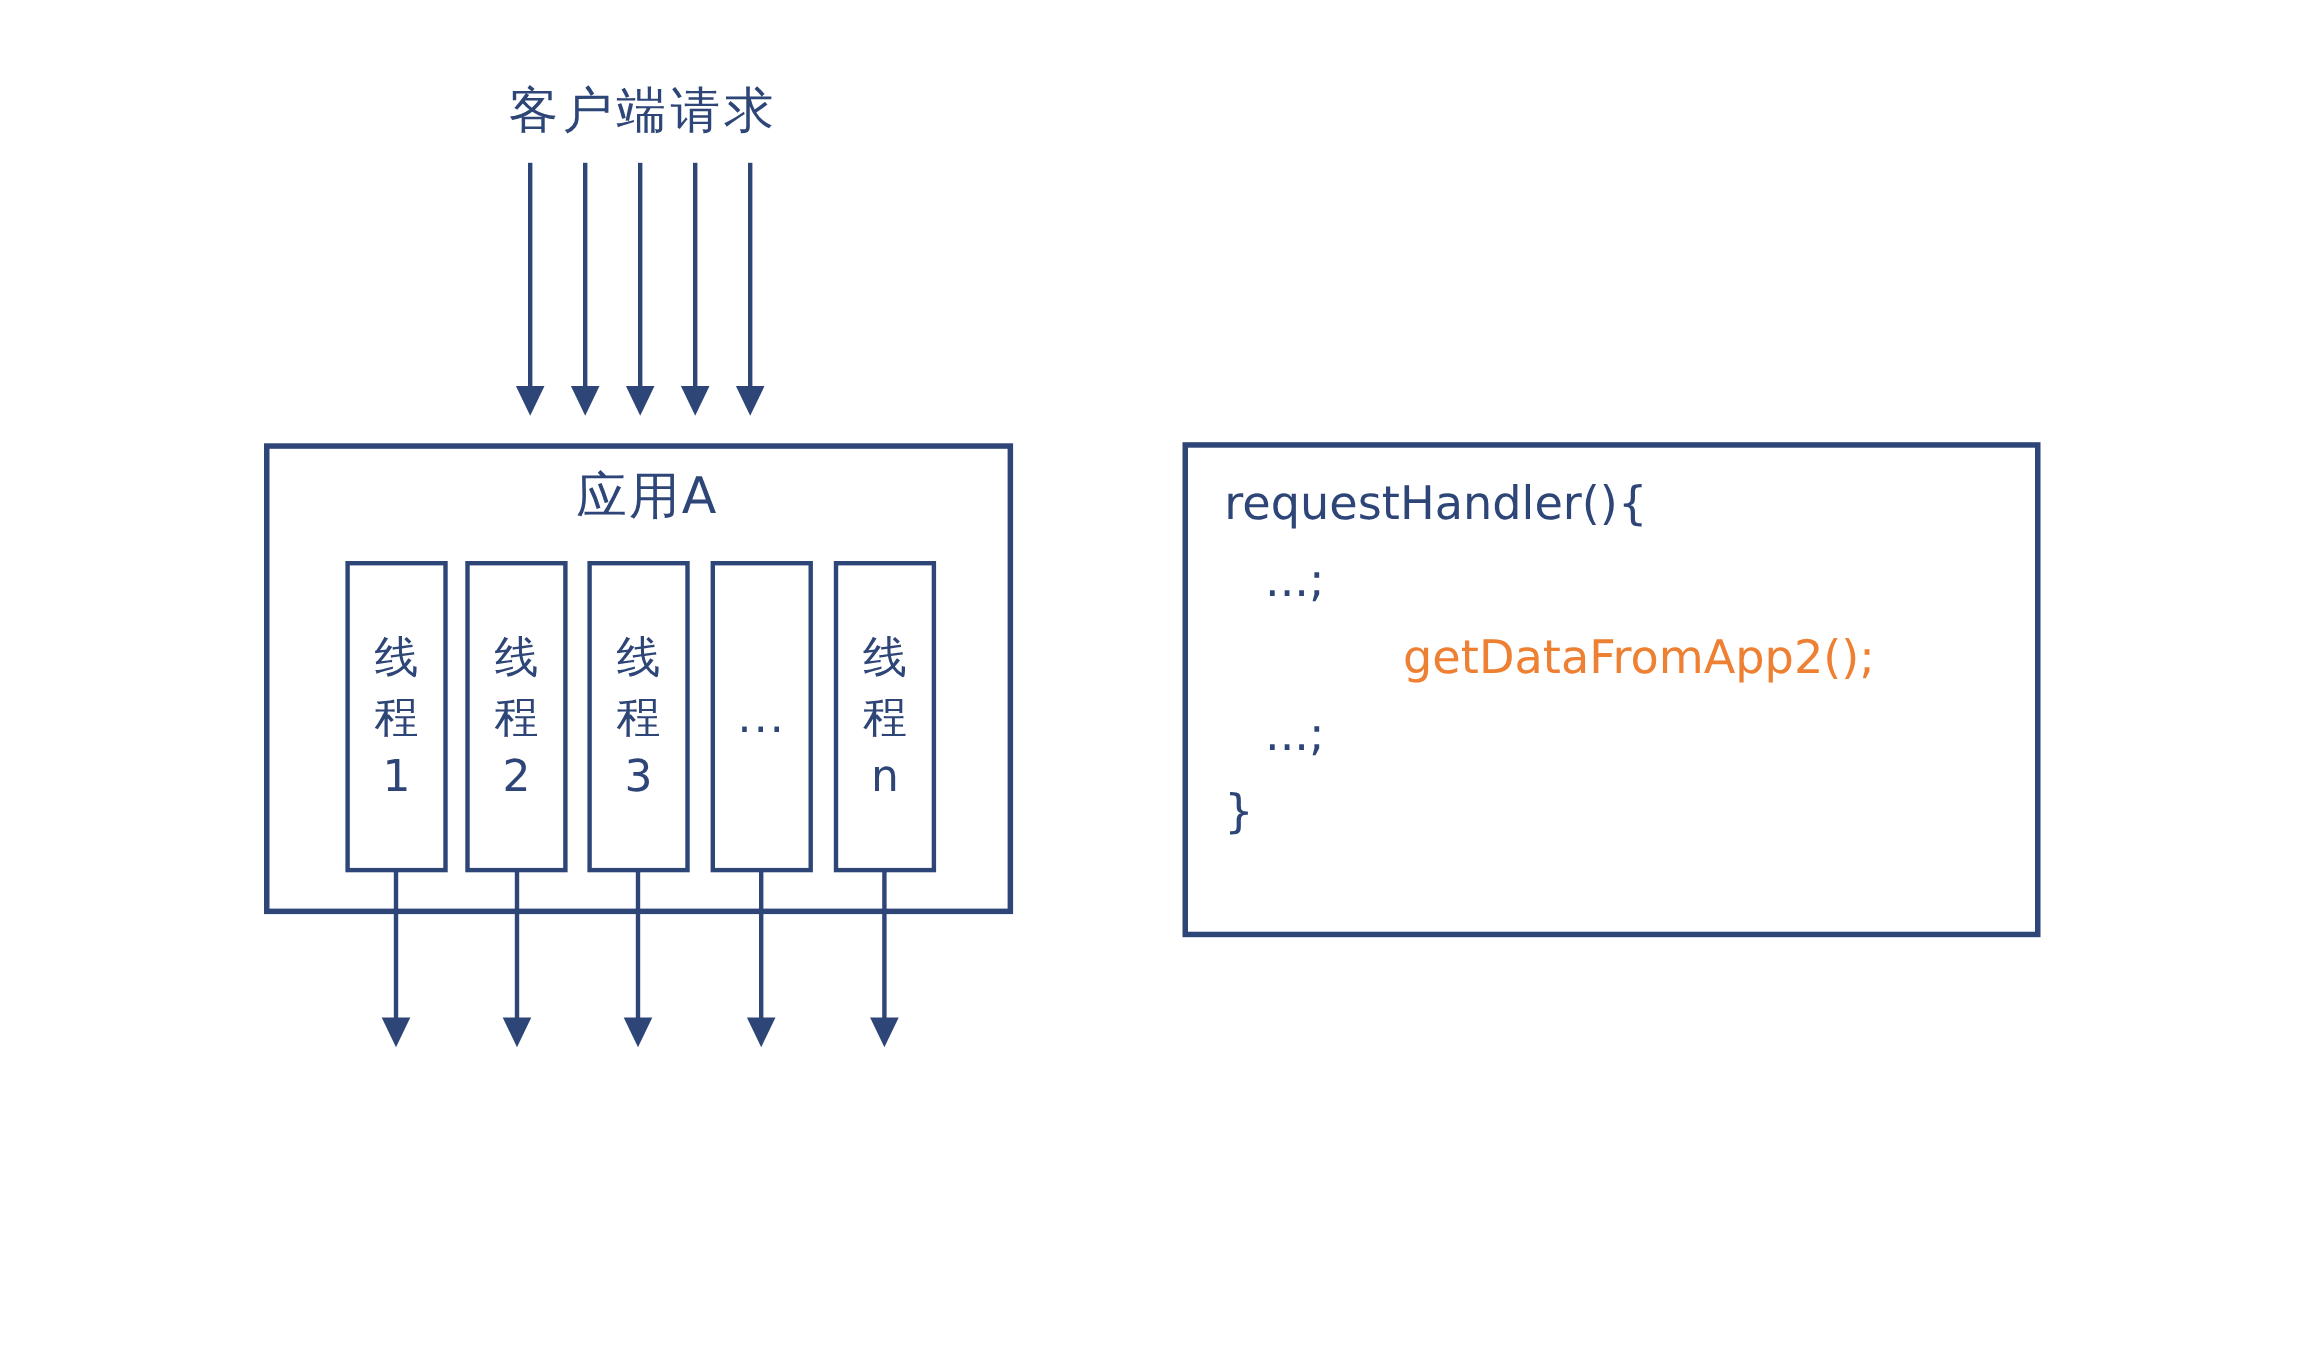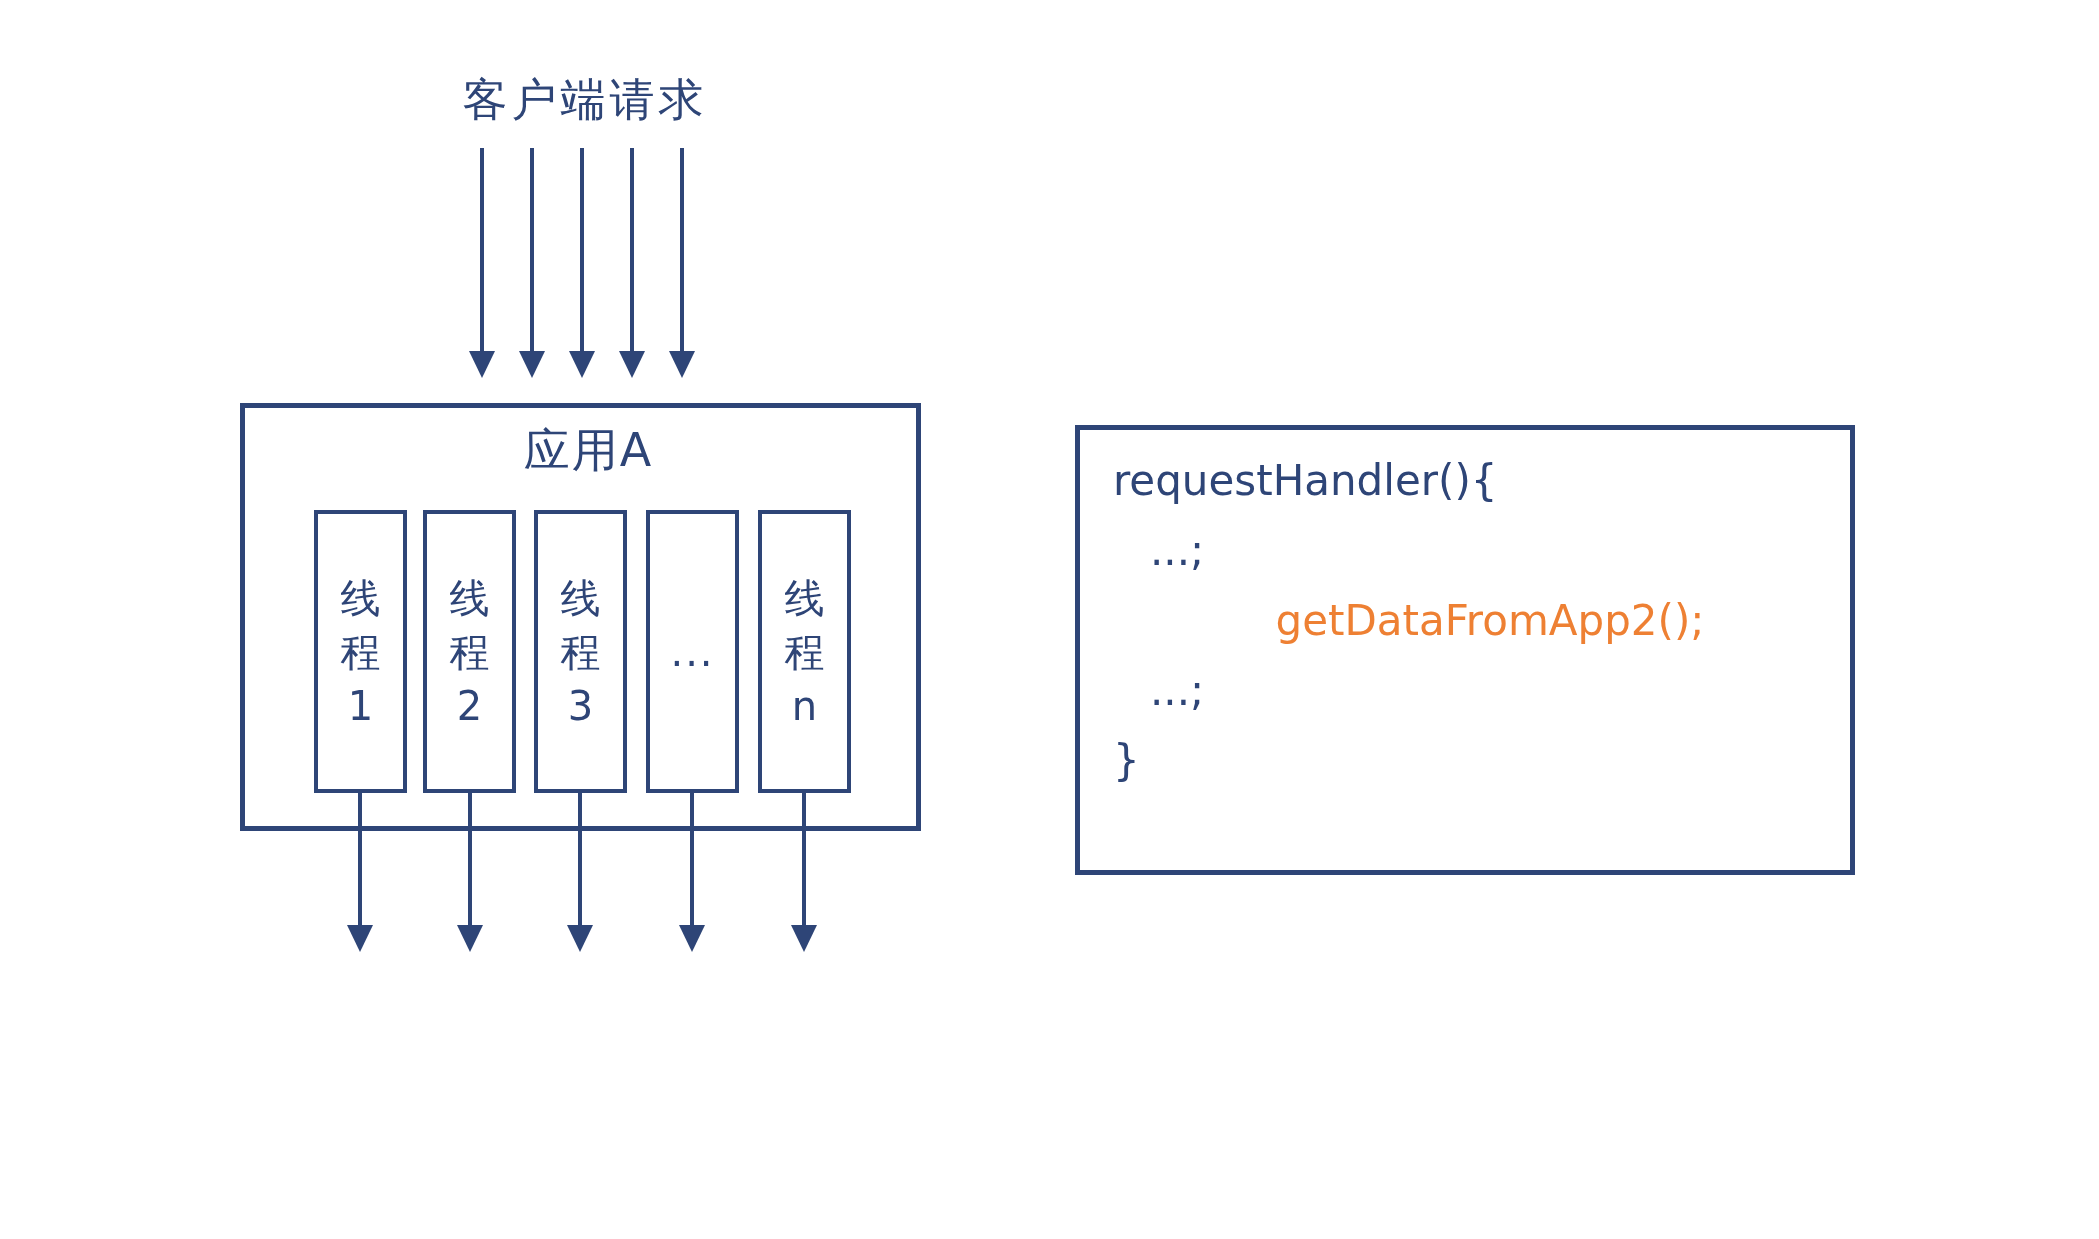--- a/index.html
+++ b/index.html
@@ -99,21 +99,21 @@
   }
   .thread-box.t1 { left: 314px; }
   .thread-box.t2 { left: 423px; }
   .thread-box.t3 { left: 534px; }
   .thread-box.t4 { left: 646px; }
   .thread-box.t5 { left: 758px; }
   .thread-box .ellipsis { letter-spacing: 2px; }
 
   
   .code-box {
-    left: 1075px; top: 425px; width: 780px; height: 450px;
+    left: 1075px; top: 402px; width: 780px; height: 450px;
     padding: 16px 20px 0 33px;
     font-size: 42px;
     line-height: 70px;
     font-weight: 500;
     color: var(--ink);
   }
   .code-line { white-space: pre; }
   .code-line.indent { padding-left: 37px; }
   .code-line.accent { color: var(--accent); text-align: center; }
 </style>

